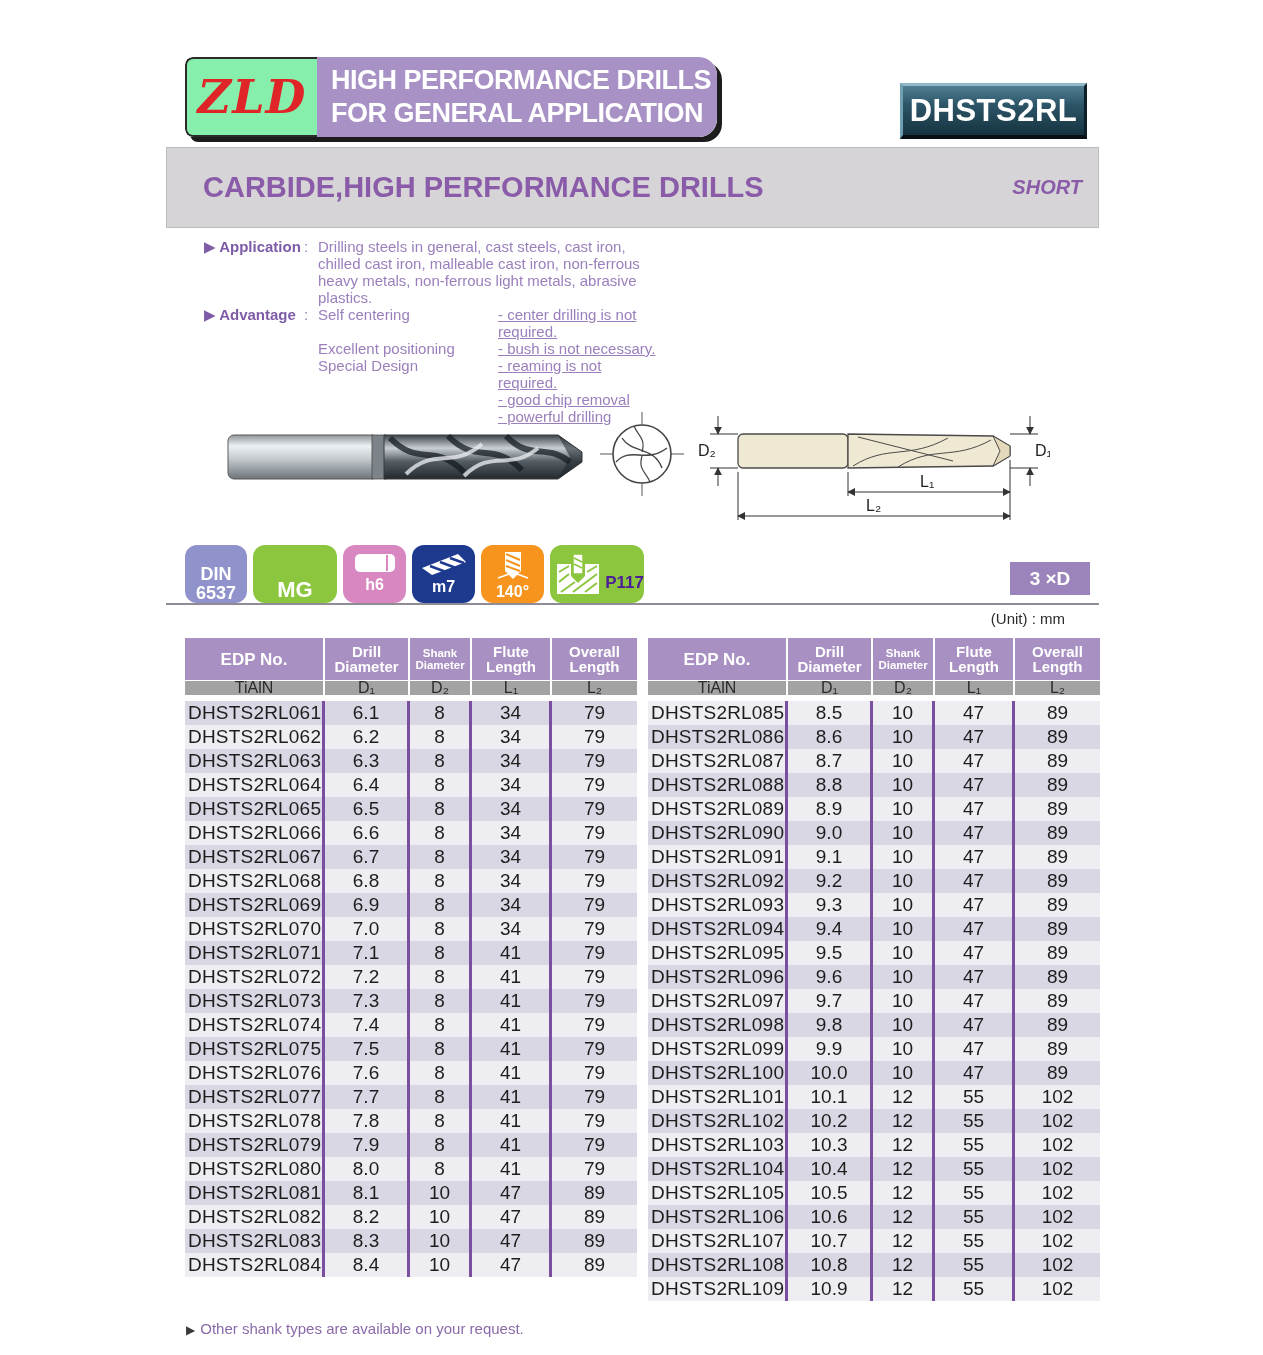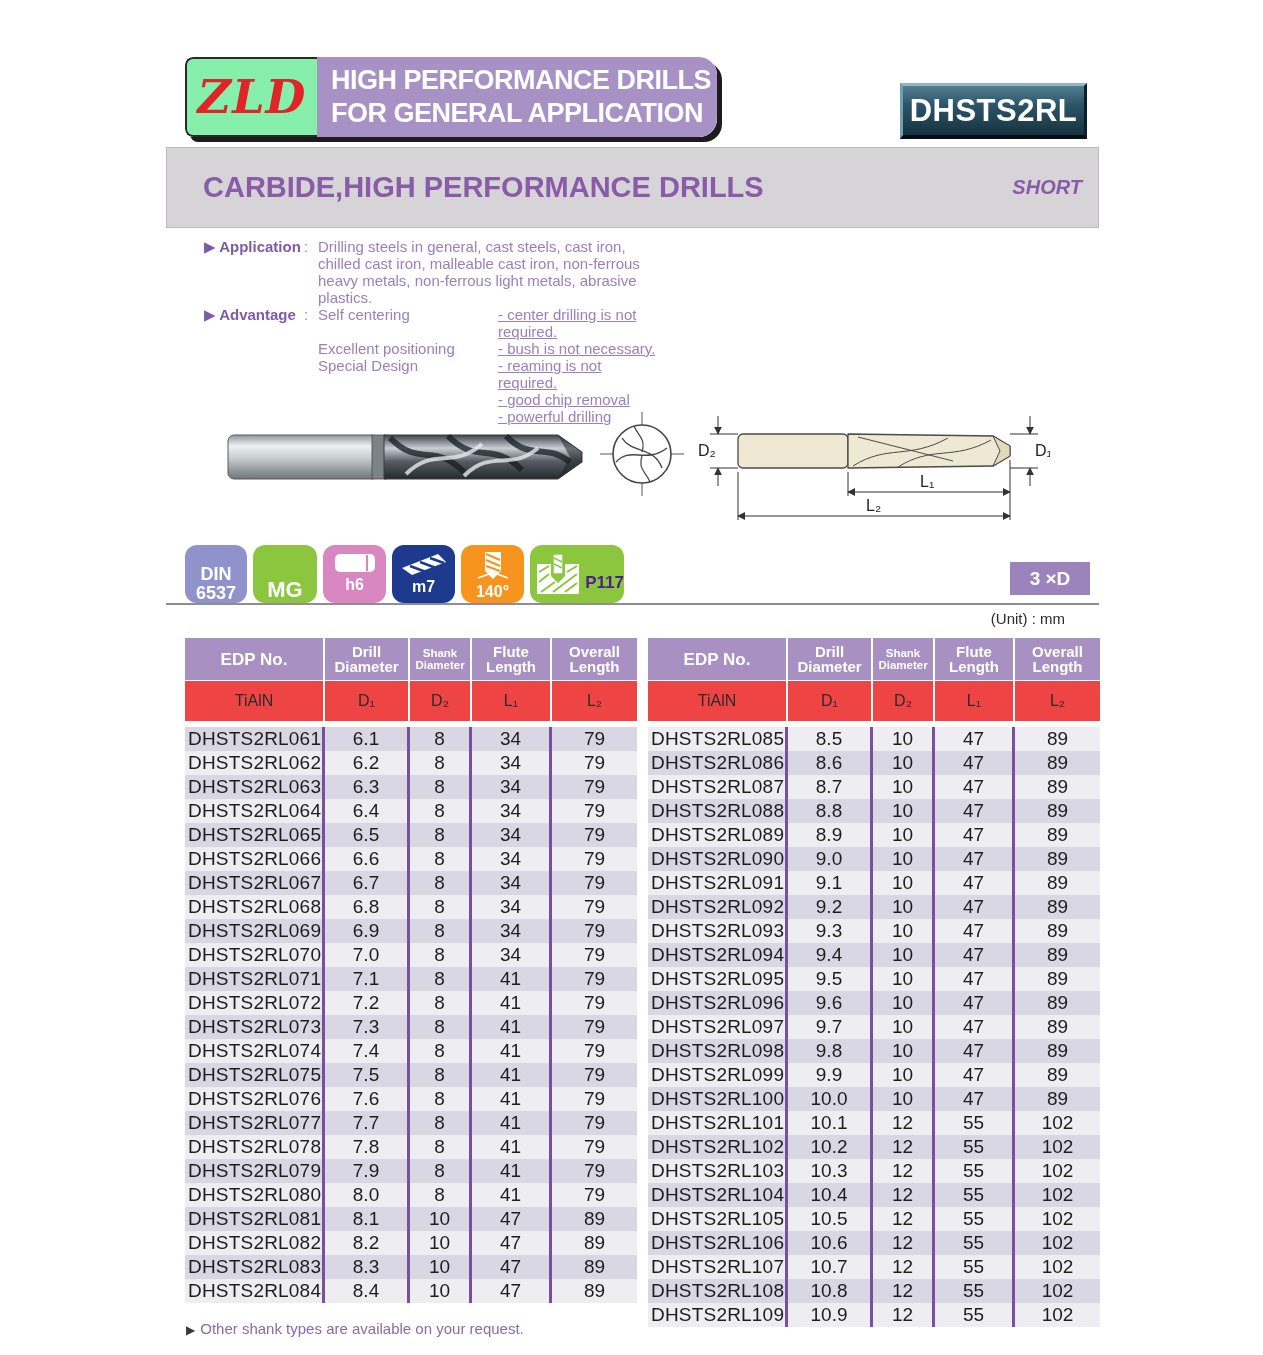--- a/index.html
+++ b/index.html
@@ -41,21 +41,21 @@
   .adv-right { flex:1;text-decoration:underline; }
   
   .photo-svg { position:absolute; left:220px; top:416px; }
   .endview-svg { position:absolute; left:596px; top:408px; }
   .diagram-svg { position:absolute; left:698px; top:404px; }
   
   .badge-row { position:absolute; left:185px; top:545px; display:flex; gap:6px; align-items:flex-start; }
   .sbadge { height:58px; border-radius:12px; display:flex; flex-direction:column;
     align-items:center; justify-content:flex-end; color:#ffffff; font-weight:bold; }
   .sbadge.din { width:62px; background:#9093cb; font-size:18px; line-height:19px; }
-  .sbadge.mg { width:64px; background:#8cc63e; font-size:22px; }
+  .sbadge.mg { width:84px; background:#8cc63e; font-size:22px; }
   .sbadge.h6 { width:63px; background:#d887c1; justify-content:flex-start; padding-top:7px; }
   .sbadge.m7 { width:63px; background:#1e3a8f; justify-content:flex-start; padding-top:7px; }
   .sbadge.angle { width:63px; background:#f6941e; justify-content:center; padding-top:4px; }
   .sbadge.p117 { width:94px; background:#8cc63e; flex-direction:row; gap:4px; }
   .sbadge .lbl { font-size:16px; margin-top:2px; }
   .sbadge.p117 .lbl { color:#4c1d95; font-size:17px; margin-top:18px; }
   .size-badge { position:absolute; left:1010px; top:562px; width:80px; height:33px; background:#9b84bc;
     color:#ffffff; font-weight:bold; font-size:19px; display:flex; align-items:center; justify-content:center; }
   .hrule { position:absolute; left:166px; top:603px; width:933px; height:2px; background:#8f8c96; }
   .unit-note { position:absolute; left:900px; top:610px; width:165px; text-align:right;
@@ -64,21 +64,21 @@
   .dtable { position:absolute; top:638px; width:452px; }
   .dtable.left { left:185px; }
   .dtable.right { left:648px; }
   .thead, .tsub, .trow { display:flex; }
   .thead .tcell { background:#a890c2; color:#ffffff; font-weight:bold; height:42px;
     display:flex; align-items:center; justify-content:center; text-align:center;
     font-size:15px; line-height:15px; border-right:2px solid #ffffff; padding:0 6px; }
   .thead .tcell.c0 { font-size:17px; }
   .thead .tcell.c2 { font-size:11.5px; line-height:12px; }
   .thead .tcell:last-child { border-right:none; }
-  .tsub .tcell { background:#ef4444; color:#2b2b2b; height:40px; font-size:16px;
+  .tsub .tcell { background:#a3a3a3; color:#2b2b2b; height:14px; font-size:16px;
     display:flex; align-items:center; justify-content:center; border-right:2px solid #ffffff; margin-top:1px; }
   .tsub .tcell:last-child { border-right:none; }
   .tbody { margin-top:6px; }
   .trow { height:24px; background:#eeedf2; }
   .trow.alt { background:#d9d7e3; }
   .trow .tcell { display:flex; align-items:center; justify-content:center; color:#1d1d1d;
     font-size:19px; border-right:3px solid #7b4fa0; }
   .trow .tcell.c0 { justify-content:flex-start; padding-left:3px; letter-spacing:0.2px; }
   .trow .tcell.c4 { border-right:none; }
   .c0 { width:140px; } .c1 { width:85px; } .c2 { width:62px; } .c3 { width:80px; } .c4 { width:85px; }

